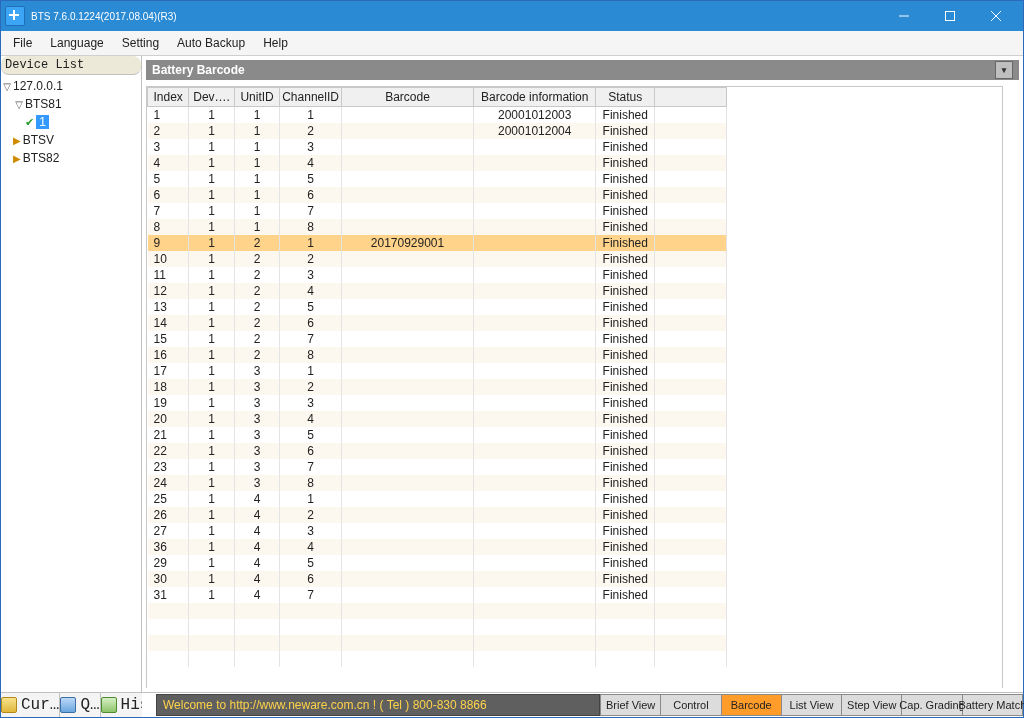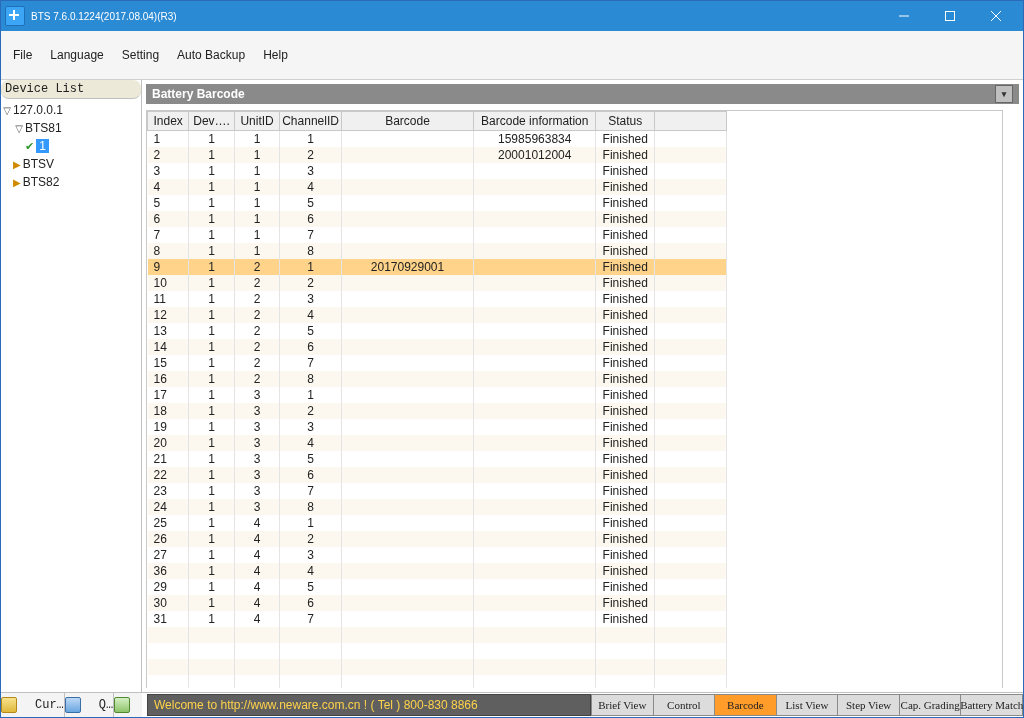--- a/index.html
+++ b/index.html
@@ -6,35 +6,35 @@
   .window{width:1024px;height:718px;display:flex;flex-direction:column;border:1px solid #2a6ab8;box-sizing:border-box;}
   
   .titlebar{height:30px;background:#2a8ad4;color:#fff;display:flex;align-items:center;padding:0 4px;}
   .app-icon{width:18px;height:18px;background:#3da5f5;border:1px solid #1f6fb8;border-radius:2px;margin-right:6px;position:relative;}
   .app-icon:before{content:"";position:absolute;left:3px;top:7px;width:10px;height:2px;background:#fff;}
   .app-icon:after{content:"";position:absolute;left:7px;top:3px;width:2px;height:10px;background:#fff;}
   .title-text{flex:1;font-size:10px;}
   .win-btn{width:46px;height:30px;display:flex;align-items:center;justify-content:center;color:#fff;}
   .win-btn svg{width:10px;height:10px;stroke:#fff;stroke-width:1;fill:none;}
   
-  .menubar{height:22px;background:#f5f5f5;border-bottom:1px solid #d0d0d0;display:flex;align-items:center;padding:13px 4px;gap:2px;}
+  .menubar{height:22px;background:#f5f5f5;border-bottom:1px solid #d0d0d0;display:flex;align-items:center;padding:1px 4px;gap:2px;}
   .menu-item{padding:2px 8px;}
   
   .body{flex:1;display:flex;min-height:0;}
   .sidebar{width:140px;border-right:1px solid #c0c0c0;display:flex;flex-direction:column;background:#fff;}
   .sidebar-head{font-family:"Courier New",monospace;font-size:12px;padding:2px 4px;border-bottom:1px solid #c0c0c0;background:#ece9d8;border-radius:8px;}
   .tree{flex:1;overflow:auto;padding:2px 0;}
   .tree-row{display:flex;align-items:center;height:18px;white-space:nowrap;}
   .tw{display:inline-block;width:12px;text-align:center;font-size:10px;color:#555;user-select:none;}
   .blank{display:inline-block;width:12px;}
   .check{color:#2e9b2e;font-size:11px;margin-right:2px;}
   .arrow-r{color:#d08a00;font-size:10px;margin-right:2px;}
   .node-sel{background:#3399ff;color:#fff;padding:0 3px;}
   .sidebar-tabs{height:24px;border-top:1px solid #c0c0c0;display:flex;}
-  .stab{flex:1;border-right:1px solid #c0c0c0;display:flex;align-items:center;justify-content:center;font-family:"Courier New",monospace;font-size:12px;gap:18px;background:#f4f4f4;}
+  .stab{flex:1;border-right:1px solid #c0c0c0;display:flex;align-items:center;justify-content:center;font-family:"Courier New",monospace;font-size:16px;gap:4px;background:#f4f4f4;}
   .stab:last-child{border-right:none;}
   .stab .ic{width:14px;height:14px;display:inline-block;}
   .ic-cur{background:linear-gradient(#f7e28c,#e0b83c);border:1px solid #b38a1a;border-radius:2px;}
   .ic-q{background:linear-gradient(#bcd8f7,#6aa6e0);border:1px solid #3a6ea5;border-radius:2px;}
   .ic-h{background:linear-gradient(#d5f0c4,#8ec46a);border:1px solid #4f8a2e;border-radius:2px;}
   
   .main{flex:1;display:flex;flex-direction:column;min-width:0;background:#fff;}
   .panel-head{height:20px;background:#8a8a8a;color:#fff;font-weight:bold;display:flex;align-items:center;padding:0 6px;margin:4px 4px 0 4px;font-size:12px;}
   .dropbtn{width:16px;height:16px;margin-left:auto;border:1px solid #666;background:#bfbfbf;display:flex;align-items:center;justify-content:center;font-size:9px;color:#333;}
   .grid-wrap{flex:1;margin:6px 20px 4px 4px;min-height:0;overflow:hidden;}
@@ -42,23 +42,23 @@
   table.grid th{background:#f0f0f0;border:1px solid #c8c8c8;font-weight:normal;padding:2px 0;position:sticky;top:0;}
   table.grid td{border-right:1px solid #e4e4e4;padding:0 6px;height:16px;text-align:center;}
   table.grid td.l{text-align:left;padding-left:6px;}
   table.grid tbody tr:nth-child(even){background:#fcf8ef;}
   table.grid tbody tr.sel{background:#ffd48a;}
   th.c-idx{width:40px;} th.c-dev{width:44px;} th.c-unit{width:44px;} th.c-ch{width:60px;}
   th.c-bc{width:130px;} th.c-info{width:120px;} th.c-st{width:57px;} th.c-x{width:70px;}
   .grid-scroll{height:100%;overflow:auto;border:1px solid #c8c8c8;}
   
   .footer{height:24px;display:flex;border-top:1px solid #c0c0c0;}
-  .marquee{flex:0 0 430px;background:#5f5f5f;color:#fed24a;display:flex;align-items:center;padding:0 6px;overflow:hidden;white-space:nowrap;border:1px solid #444;margin:1px 0 1px 5px;font-size:12px;}
+  .marquee{flex:0 0 430px;background:#5f5f5f;color:#fed24a;display:flex;align-items:center;padding:0 6px;overflow:hidden;white-space:nowrap;border:1px solid #444;margin:1px 0 1px 14px;font-size:12px;}
   .tabs{flex:1;display:flex;margin:1px 0;}
-  .tab{flex:1;border:1px solid #8a8a8a;border-left:none;background:#dcdcdc;display:flex;align-items:center;justify-content:center;font-size:11px;min-width:0;white-space:nowrap;font-family:Liberation Serif, serif;}
+  .tab{flex:1;border:1px solid #8a8a8a;border-left:none;background:#dcdcdc;display:flex;align-items:center;justify-content:center;font-size:11px;min-width:0;white-space:nowrap;}
   .tab.first{border-left:1px solid #8a8a8a;}
   .tab.active{background:#ff9c2a;}
 </style>
 </head>
 <body>
 
 <div class="window">
 
   <div class="titlebar">
     <span class="app-icon"></span>
@@ -156,21 +156,21 @@
                 <th class="c-x"></th>
               </tr>
             </thead>
             <tbody id="grid-body">
                 <tr>
                   <td class="l">1</td>
                   <td>1</td>
                   <td>1</td>
                   <td>1</td>
                   <td></td>
-                  <td>15985963834</td>
+                  <td>20001012003</td>
                   <td>Finished</td>
                   <td></td>
                 </tr>
                 <tr>
                   <td class="l">2</td>
                   <td>1</td>
                   <td>1</td>
                   <td>2</td>
                   <td></td>
                   <td>20001012004</td>

